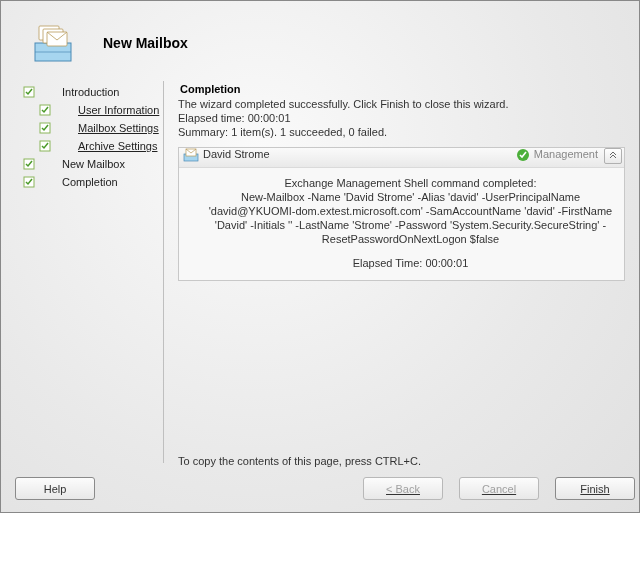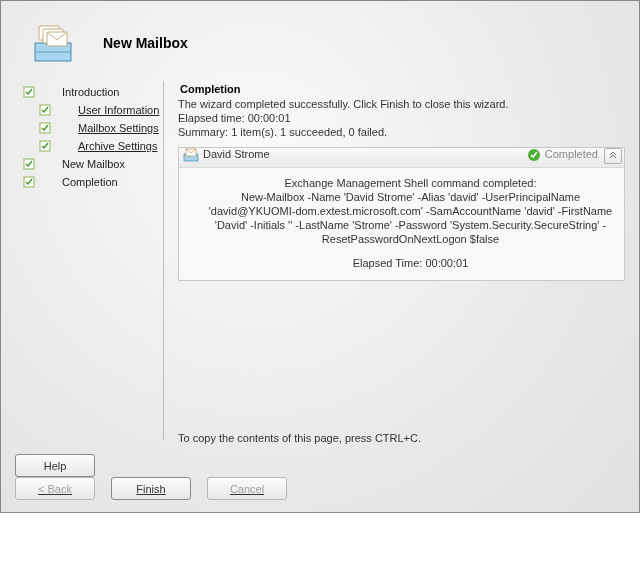--- a/index.html
+++ b/index.html
@@ -104,23 +104,22 @@
     text-align: center;
   }
   .footer-hint {
     margin-top: auto;
     padding-bottom: 4px;
     color: #333;
   }
   .buttons {
     display: flex;
     justify-content: space-between;
-    align-items: flex-start;
+    align-items: center;
     padding: 6px 4px 0 4px;
-    flex-direction: column;
   }
   .btn {
     min-width: 80px;
     height: 23px;
     border: 1px solid #8a8a8a;
     background: linear-gradient(#fcfcfc, #e8e8e8);
     font-family: inherit;
     font-size: 11px;
     color: #333;
     border-radius: 3px;
@@ -240,21 +239,21 @@
                 <path d="M3 1 L8 5 L13 1" stroke="#b89a5a" stroke-width="0.7" fill="none"></path>
               </svg>
           </span>
           <span class="name">David Strome</span>
           <span style="margin-right:4px">
             <svg width="14" height="14">
                 <circle cx="7" cy="7" r="6" fill="#4caf3a"></circle>
                 <path d="M4 7 L6 9 L10 4" stroke="#fff" stroke-width="1.6" fill="none"></path>
               </svg>
           </span>
-          <span class="status">Completed</span>
+          <span class="status">Management</span>
           <span class="expand-btn">
             <svg width="10" height="10">
                 <path d="M2 7 L5 4 L8 7 M2 4 L5 1 L8 4" stroke="#666" stroke-width="1" fill="none"></path>
               </svg>
           </span>
         </div>
         <div class="result-body">
           <div>Exchange Management Shell command completed:</div>
           <div>New-Mailbox -Name 'David Strome' -Alias 'david' -UserPrincipalName 'david@YKUOMI-dom.extest.microsoft.com' -SamAccountName 'david' -FirstName 'David' -Initials '' -LastName 'Strome' -Password 'System.Security.SecureString' -ResetPasswordOnNextLogon $false</div>
           <div style="height:10px"></div>
@@ -264,18 +263,18 @@
 
       <div class="footer-hint">To copy the contents of this page, press CTRL+C.</div>
     </div>
 
   </div>
 
   <div class="buttons">
     <button class="btn">Help</button>
     <div class="btn-group">
       <button class="btn" disabled="">&lt; Back</button>
+      <button class="btn" disabled="">Cancel</button>
       <button class="btn">Finish</button>
-      <button class="btn" disabled="">Cancel</button>
     </div>
   </div>
 
 </div>
 
 </body></html>

